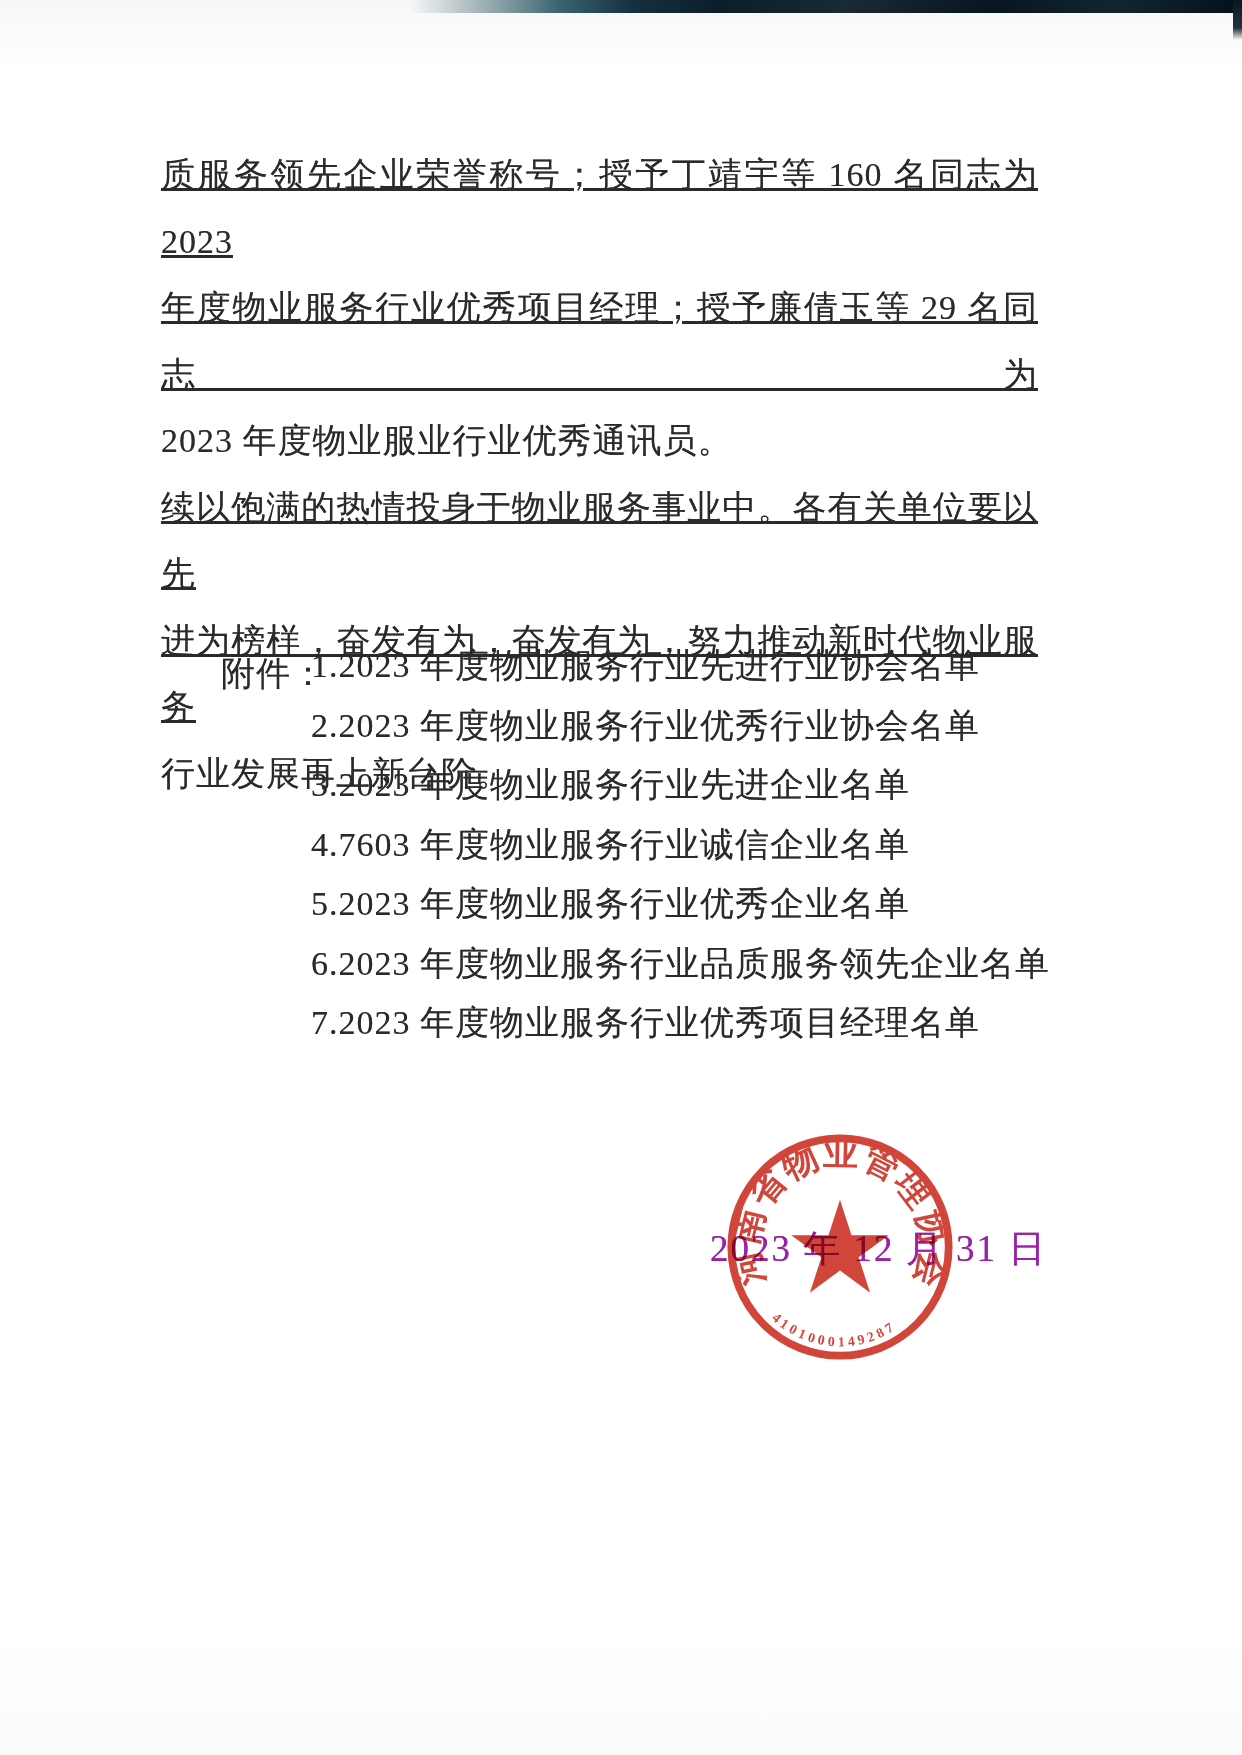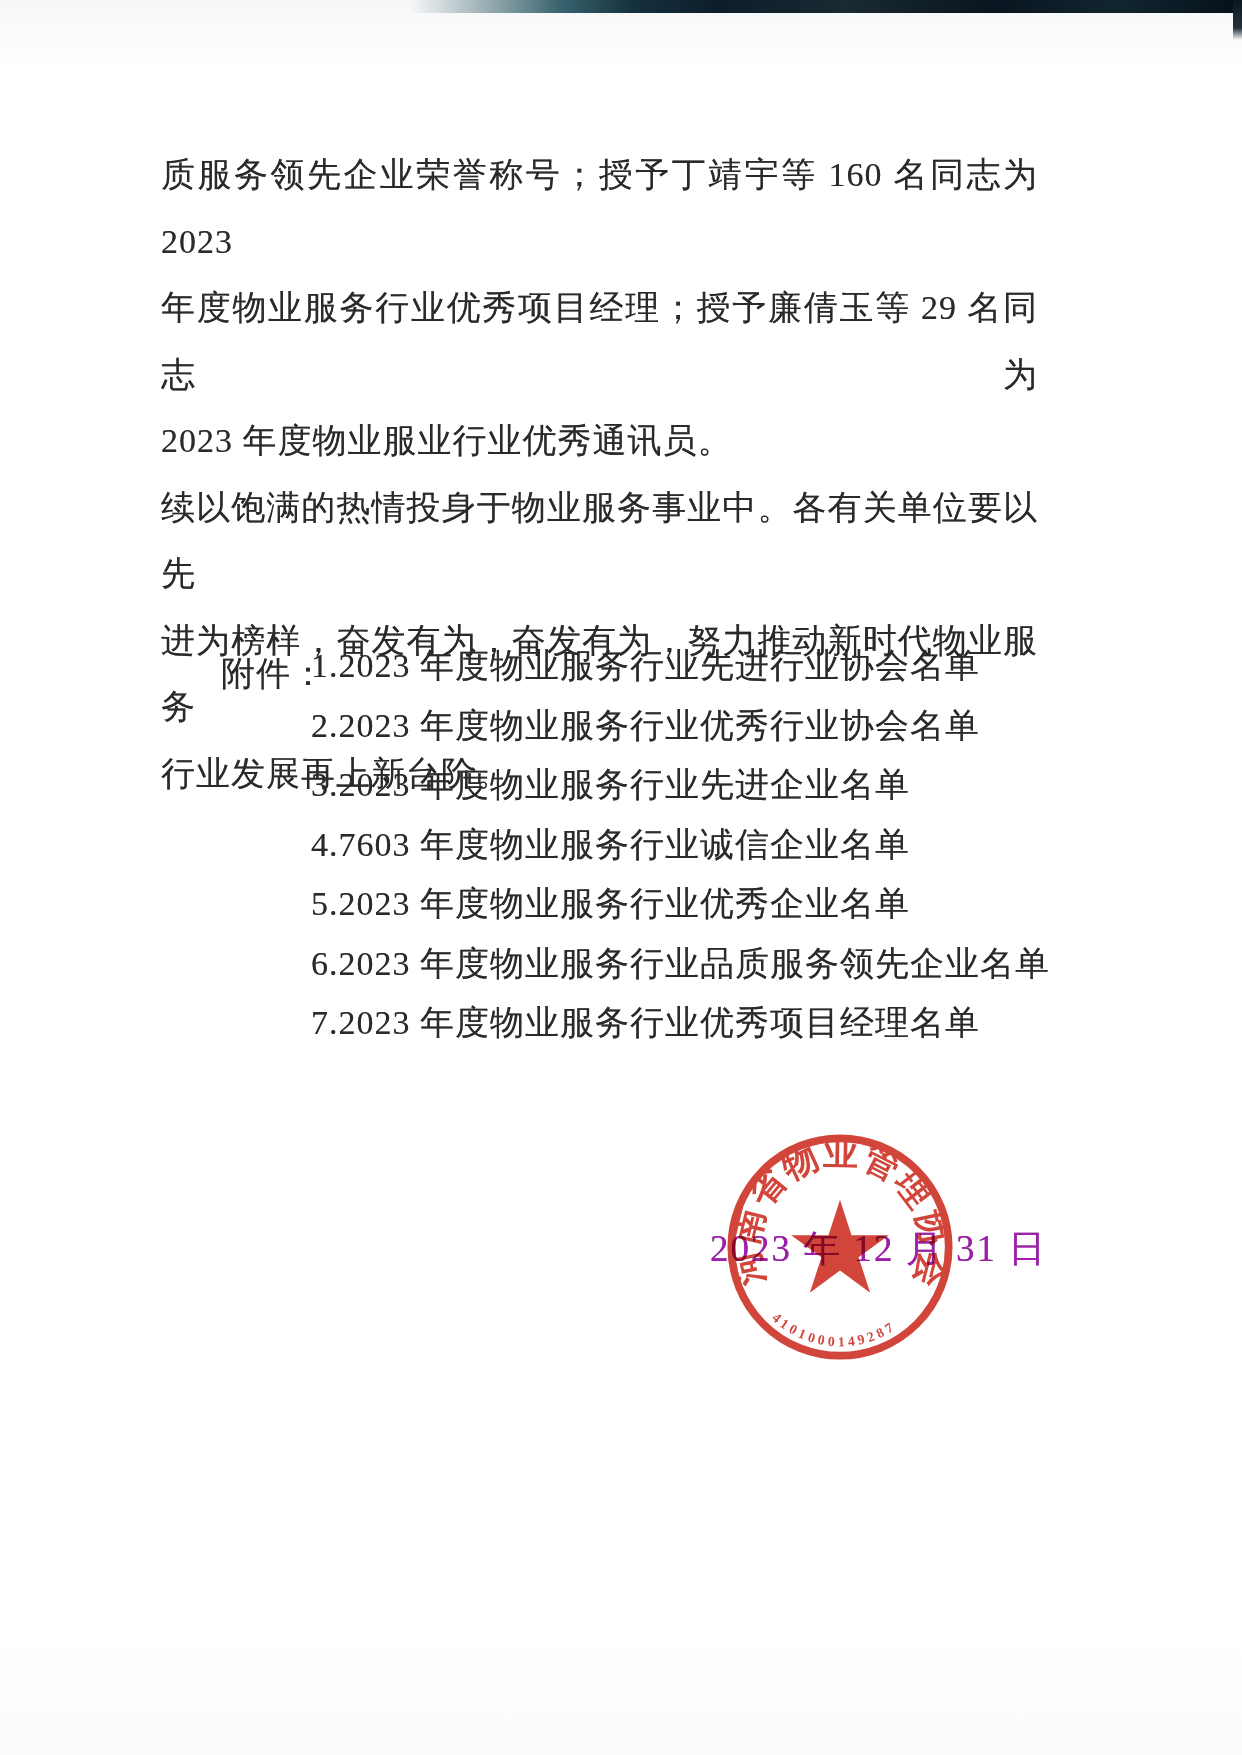--- a/index.html
+++ b/index.html
@@ -24,21 +24,21 @@
     position:absolute;top:0;right:0;width:9px;height:40px;
     background:linear-gradient(180deg,#0a1520 0%,#22333d 70%,rgba(240,240,240,0) 100%);
   }
   .body-text{
     position:absolute;left:161px;top:142px;width:877px;
     font-size:34px;line-height:66.5px;color:#2a2a2a;
     letter-spacing:1px;
     text-shadow:0 0 0.6px rgba(45,45,45,.55);
   }
   .line{min-height:66.5px;}
-  .line.fill{text-align:justify;text-align-last:justify;text-justify:inter-character;}
+  .line.fill{text-align:justify;text-align-last:justify;text-justify:inter-character;text-decoration:underline;}
   .line.indent{text-indent:70px;}
   .attach{
     position:absolute;left:161px;top:636px;width:950px;
     font-size:34px;line-height:59.5px;color:#2a2a2a;
     letter-spacing:1px;
     text-shadow:0 0 0.6px rgba(45,45,45,.55);
   }
   .attach .row{white-space:nowrap;min-height:59.5px;padding-left:150px;}
   .attach .label{position:absolute;left:60px;top:8px;}
   .date{

